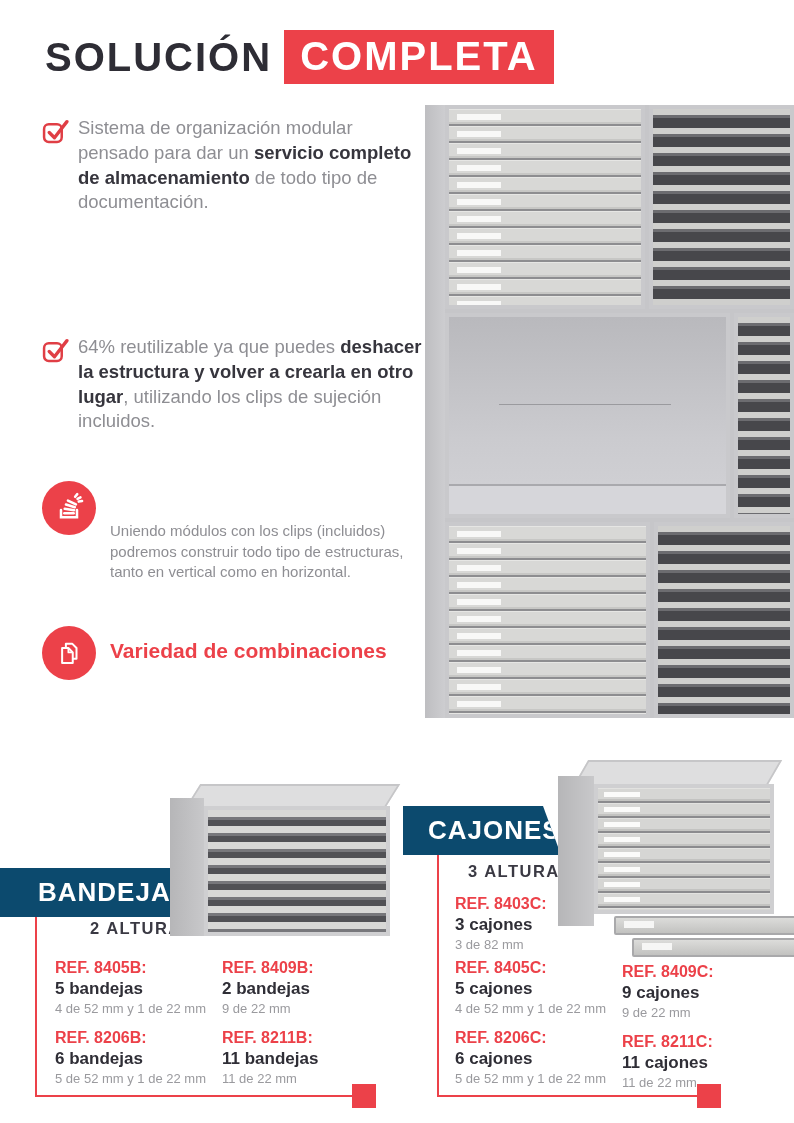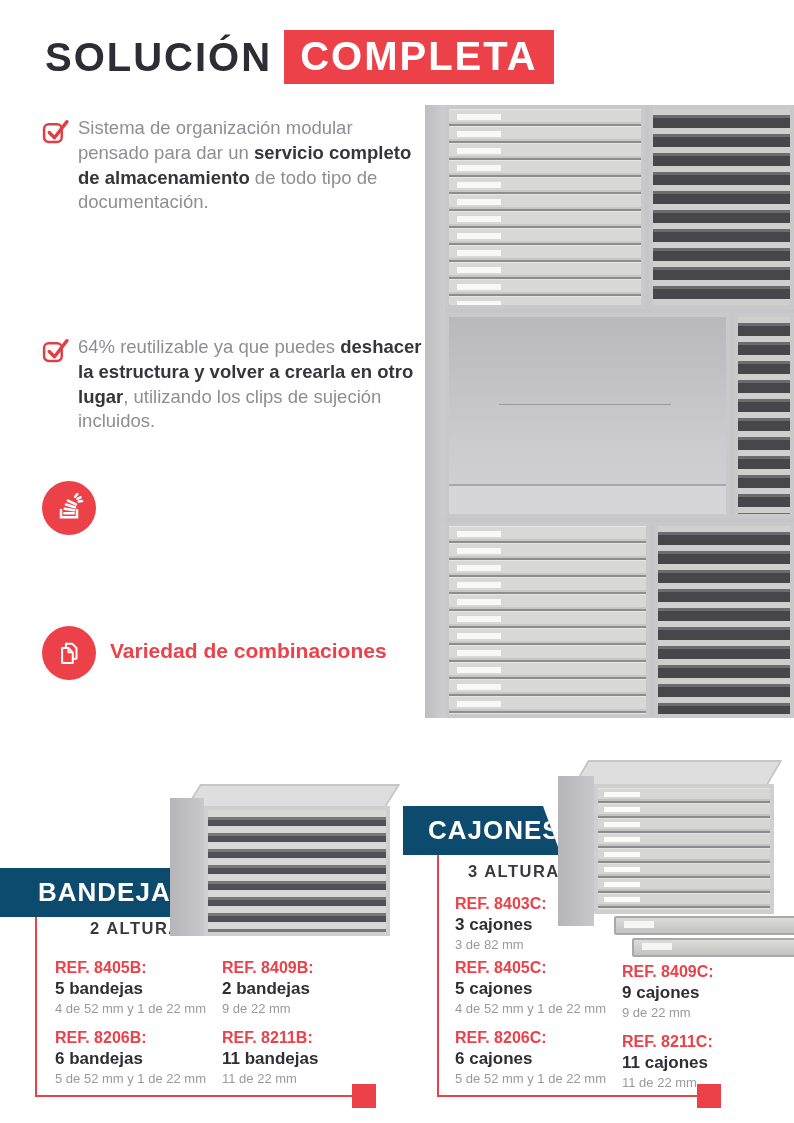--- a/index.html
+++ b/index.html
@@ -111,20 +111,21 @@
       <path d="M6 13.5 v5.5 h12 v-5.5"></path>
       <path d="M8.5 16 h7"></path>
       <path d="M8.8 12.6 l7 1"></path>
       <path d="M9.7 9.4 l6.7 2"></path>
       <path d="M11.2 6.4 l6 2.9"></path>
       <path d="M16.6 3.6 l1.6 -2"></path>
       <path d="M18.4 5.2 l2.2 -1.2"></path>
       <path d="M19.3 7.2 l2.5 -0.5"></path>
     </svg>
   </div>
+  <div class="feat-body" style="top:521px;">Uniendo módulos con los clips (incluidos) podremos construir todo tipo de estructuras, tanto en vertical como en horizontal.</div>
 
   <div class="feat-circle" style="top:626px;">
     <svg width="30" height="30" viewBox="0 0 24 24">
       <path d="M9.5 4.5 h5 l3.5 3.5 v8.5 h-8.5 z" fill="#ec4149" stroke="#fff" stroke-width="1.6" stroke-linejoin="round"></path>
       <path d="M6.5 8 h5 l3.5 3.5 v8.5 h-8.5 z" fill="#ec4149" stroke="#fff" stroke-width="1.6" stroke-linejoin="round"></path>
       <path d="M11.5 8 v3.5 h3.5" fill="none" stroke="#fff" stroke-width="1.4" stroke-linejoin="round"></path>
     </svg>
   </div>
   <div class="feat-title" style="top:639px;">Variedad de combinaciones</div>
 

